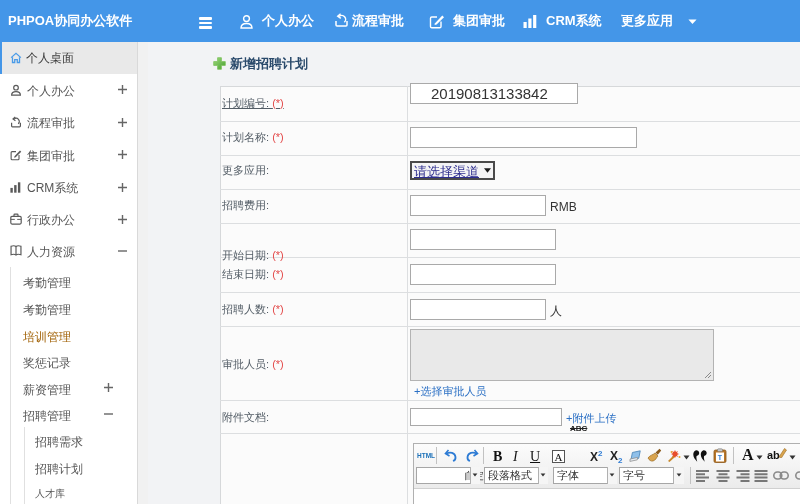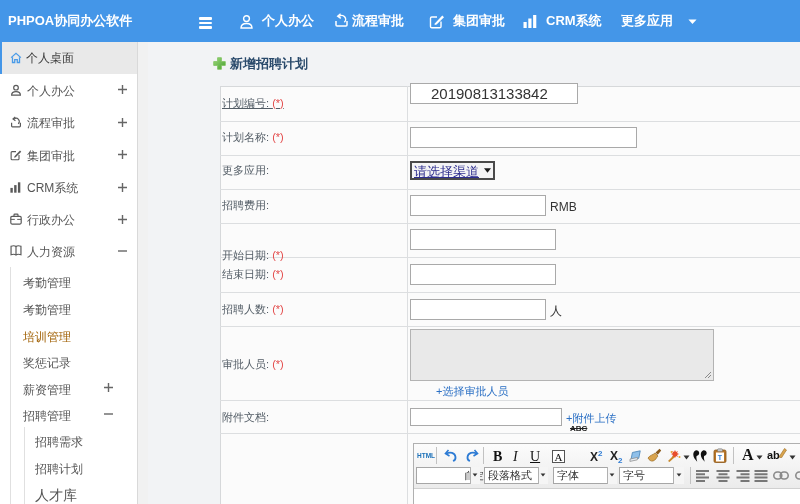--- a/index.html
+++ b/index.html
@@ -120,21 +120,21 @@
 <div class="abs" style="left:23px;top:382px;font-size:12px;color:#555;">薪资管理</div>
 <svg class="abs" style="left:104px;top:383px" width="9" height="9" viewBox="0 0 9 9">
     <path d="M4.5 0 V9 M0 4.5 H9" stroke="#666" stroke-width="1.4"></path>
   </svg>
 <div class="abs" style="left:23px;top:408px;font-size:12px;color:#555;">招聘管理</div>
 <svg class="abs" style="left:104px;top:413px" width="9" height="2" viewBox="0 0 9 2">
     <path d="M0 1 H9" stroke="#666" stroke-width="1.4"></path>
   </svg>
 <div class="abs" style="left:35px;top:434px;font-size:12px;color:#555;">招聘需求</div>
 <div class="abs" style="left:35px;top:461px;font-size:12px;color:#555;">招聘计划</div>
-<div class="abs" style="left:35px;top:487px;font-size:14px;color:#555;">人才库</div>
+<div class="abs" style="left:35px;top:487px;font-size:10px;color:#555;">人才库</div>
 
 <svg class="abs" style="left:213px;top:57px" width="13" height="13" viewBox="0 0 13 13">
     <defs>
       <linearGradient id="gp" x1="0" y1="0" x2="1" y2="1">
         <stop offset="0" stop-color="#9fd97f"></stop>
         <stop offset="1" stop-color="#46a02e"></stop>
       </linearGradient>
     </defs>
     <path d="M4.6 0.7 h3.8 v3.9 h3.9 v3.8 h-3.9 v3.9 h-3.8 v-3.9 h-3.9 v-3.8 h3.9 z" fill="url(#gp)" stroke="#7cc25a" stroke-width="0.8"></path>
   </svg>
@@ -179,21 +179,21 @@
 
 <div class="lbl" style="top:302px;">招聘人数: <span class="star">(*)</span></div>
 <div class="ipt" style="left:410px;top:299px;width:136px;height:21px;"></div>
 <div class="abs" style="left:550px;top:303px;font-size:12px;color:#333;">人</div>
 
 <div class="lbl" style="top:357px;">审批人员: <span class="star">(*)</span></div>
 <div class="abs" style="left:410px;top:329px;width:304px;height:52px;background:#e9e9e9;border:1px solid #b3b3b3;"></div>
 <svg class="abs" style="left:704px;top:371px" width="8" height="8" viewBox="0 0 8 8">
     <path d="M7 1 L1 7 M7 4 L4 7" stroke="#8a8a8a" stroke-width="1"></path>
   </svg>
-<div class="lnk" style="left:428px;top:384px;padding-left:8px;">+选择审批人员</div>
+<div class="lnk" style="left:406px;top:384px;padding-left:8px;">+选择审批人员</div>
 
 <div class="lbl" style="top:410px;">附件文档:</div>
 <div class="ipt" style="left:410px;top:408px;width:152px;height:18px;"></div>
 <div class="lnk" style="left:566px;top:411px;">+附件上传</div>
 
 <div class="abs" style="left:413px;top:443px;width:600px;height:200px;border:1px solid #b0b0b0;background:#fff;"></div>
 <div class="abs" style="left:414px;top:444px;width:598px;height:45px;background:linear-gradient(#fcfcfc,#ebebeb);border-bottom:1px solid #d0d0d0;"></div>
 
 <div class="abs" style="left:417px;top:452px;font-size:6.5px;font-weight:bold;color:#1a70b8;">HTML</div>
 <div class="abs" style="left:436px;top:447px;width:1px;height:17px;background:#c2c2c2;"></div>

